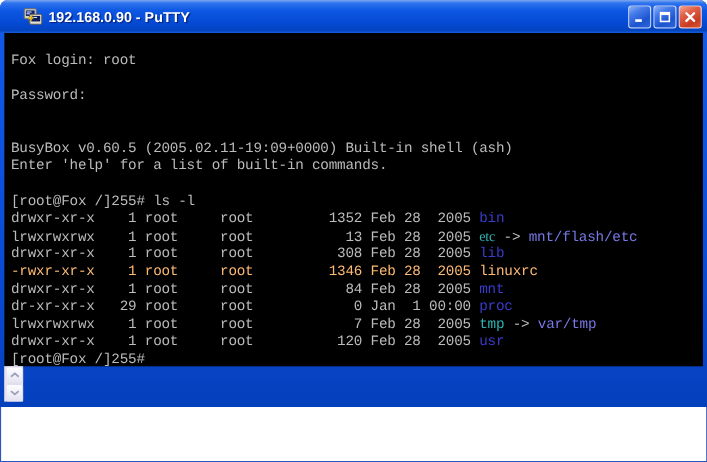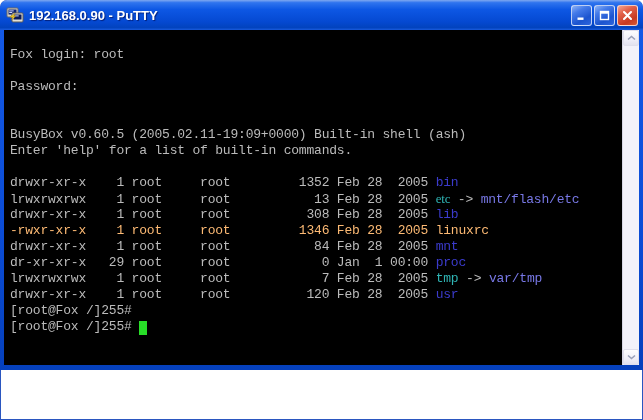--- a/index.html
+++ b/index.html
@@ -6,21 +6,21 @@
   .window{
     width:643px;height:420px;position:relative;
     font-family:"Liberation Sans",sans-serif;
     border-radius:7px 7px 0 0;
     box-shadow:0 0 0 1px #2a56c0 inset;
     overflow:hidden;
   }
   
   .titlebar{
     height:30px;display:flex;align-items:center;
-    padding:0 5px 0 6px;box-sizing:border-box;
+    padding:0 5px 0 21px;box-sizing:border-box;
     border-radius:7px 7px 0 0;
     background:linear-gradient(180deg,#7fa8f0 0%,#2f74ee 9%,#0d57e4 32%,#0549d2 72%,#0243be 92%,#1a5bdc 100%);
     justify-content:space-between;
   }
   .title-icon{width:18px;height:16px;margin-right:5px;flex:0 0 auto;}
   .title-text{
     color:#ffffff;font-size:13px;font-weight:bold;
     text-shadow:1px 1px 1px rgba(0,0,60,.6);
     white-space:nowrap;flex:1;
   }
@@ -31,20 +31,21 @@
     display:flex;align-items:center;justify-content:center;
     padding:0;cursor:default;
   }
   .tb-blue{background:linear-gradient(150deg,#8db2f5 0%,#447ae9 30%,#1c54cf 68%,#2e66dd 100%);}
   .tb-red{background:linear-gradient(150deg,#f2a691 0%,#e2614a 32%,#c83a22 72%,#d85a33 100%);}
   
   .win-body{
     height:340px;box-sizing:border-box;
     padding:0 4px 5px 4px;display:flex;
     background:linear-gradient(180deg,#1459e6 0%,#0b4cd6 60%,#0540bc 100%);
+    flex-direction:column;
   }
   .terminal{
     flex:1;background:#000000;overflow:hidden;
     padding:1px 0 0 6px;box-sizing:border-box;cursor:text;
   }
   .term-line{
     height:16px;line-height:16px;font-size:13px;
     font-family:"Liberation Mono","DejaVu Sans Mono",monospace;
     white-space:pre;letter-spacing:-0.2px;
   }
@@ -104,20 +105,21 @@
       <div>
           <div class="term-line">&nbsp;</div>
           <div class="term-line"><span style="color: rgb(187, 187, 187);">Fox login: root</span></div>
           <div class="term-line">&nbsp;</div>
           <div class="term-line"><span style="color: rgb(187, 187, 187);">Password:</span></div>
           <div class="term-line">&nbsp;</div>
           <div class="term-line">&nbsp;</div>
           <div class="term-line"><span style="color: rgb(187, 187, 187);">BusyBox v0.60.5 (2005.02.11-19:09+0000) Built-in shell (ash)</span></div>
           <div class="term-line"><span style="color: rgb(187, 187, 187);">Enter 'help' for a list of built-in commands.</span></div>
           <div class="term-line">&nbsp;</div>
+          <div class="term-line"><span style="color: rgb(187, 187, 187);">[root@Fox /]255# ls -l</span></div>
           <div class="term-line"><span style="color: rgb(187, 187, 187);">drwxr-xr-x    1 root     root         1352 Feb 28  2005 </span><span style="color: rgb(59, 59, 204);">bin</span></div>
           <div class="term-line"><span style="color: rgb(187, 187, 187);">lrwxrwxrwx    1 root     root           13 Feb 28  2005 </span><span style="color: rgb(47, 180, 180); font-family: Liberation Serif, serif;">etc</span><span style="color: rgb(187, 187, 187);"> -&gt; </span><span style="color: rgb(120, 120, 230);">mnt/flash/etc</span></div>
           <div class="term-line"><span style="color: rgb(187, 187, 187);">drwxr-xr-x    1 root     root          308 Feb 28  2005 </span><span style="color: rgb(59, 59, 204);">lib</span></div>
           <div class="term-line"><span style="color: #fdba74;">-rwxr-xr-x    1 root     root         1346 Feb 28  2005 </span><span style="color: #fdba74;">linuxrc</span></div>
           <div class="term-line"><span style="color: rgb(187, 187, 187);">drwxr-xr-x    1 root     root           84 Feb 28  2005 </span><span style="color: rgb(59, 59, 204);">mnt</span></div>
           <div class="term-line"><span style="color: rgb(187, 187, 187);">dr-xr-xr-x   29 root     root            0 Jan  1 00:00 </span><span style="color: rgb(59, 59, 204);">proc</span></div>
           <div class="term-line"><span style="color: rgb(187, 187, 187);">lrwxrwxrwx    1 root     root            7 Feb 28  2005 </span><span style="color: rgb(47, 180, 180);">tmp</span><span style="color: rgb(187, 187, 187);"> -&gt; </span><span style="color: rgb(120, 120, 230); margin-top: 29px;">var/tmp</span></div>
           <div class="term-line"><span style="color: rgb(187, 187, 187);">drwxr-xr-x    1 root     root          120 Feb 28  2005 </span><span style="color: rgb(59, 59, 204);">usr</span></div>
           <div class="term-line"><span style="color: rgb(187, 187, 187);">[root@Fox /]255#</span></div>
           <div class="term-line"><span style="color: rgb(187, 187, 187);">[root@Fox /]255# </span><span class="cursor" style="background: rgb(40, 222, 40);"> </span></div>

